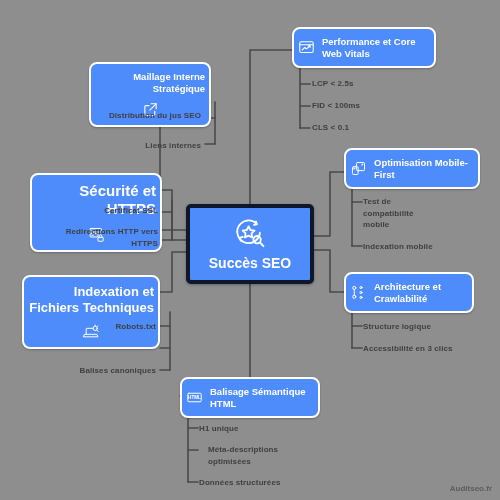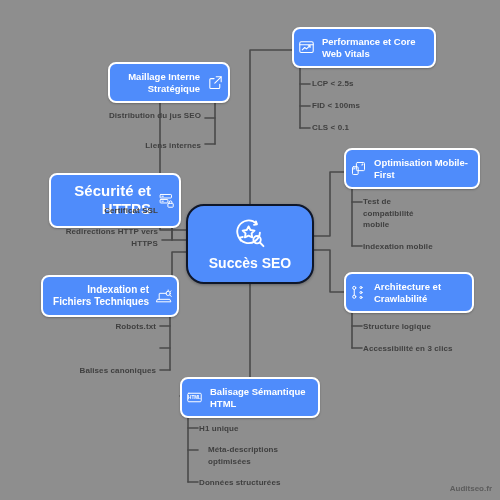--- a/index.html
+++ b/index.html
@@ -22,31 +22,31 @@
     align-items:center;
     gap:7px;
     padding:7px 4px;
     color:#ffffff;
     font-weight:bold;
     line-height:1.22;
     box-shadow:0 1px 2px rgba(0,0,0,.25);
   }
   .node .lbl{display:block;}
   .node.right{flex-direction:row;text-align:left;}
-  .node.left{flex-direction:row;text-align:right;justify-content:flex-end;margin-left:19px;}
+  .node.left{flex-direction:column;text-align:right;justify-content:flex-end;}
   .node.left .lbl{order:1}
   .node.left .ic{order:2}
   .ic{flex:0 0 auto;display:flex;align-items:center;justify-content:center;}
   .ic svg{display:block;}
 
   
   #center{
     position:absolute;
     left:186px;top:204px;width:128px;height:80px;
-    background:#4f8cfb;border:2px solid #0f172a;border-radius:18px;
+    background:#4f8cfb;border:4px solid #0f172a;border-radius:5px;
     box-sizing:border-box;
     display:flex;flex-direction:column;align-items:center;justify-content:center;
     gap:4px;color:#fff;font-weight:bold;font-size:14px;
     box-shadow:0 1px 3px rgba(0,0,0,.3);
   }
 
   .sub{
     position:absolute;
     color:#3f3f3f;
     font-size:8px;
@@ -170,21 +170,21 @@
         <line x1="5.5" y1="13" x2="7.5" y2="13"></line>
         <rect x="14" y="16" width="7.5" height="5.5" rx="1"></rect>
         <path d="M15.9 16v-1.6a1.85 1.85 0 0 1 3.7 0V16"></path>
       </svg>
     </span>
     <span class="lbl">Sécurité et HTTPS</span>
   </div>
   <div class="sub l" style="left:38px;top:205px;width:120px;">Certificat SSL</div>
   <div class="sub l" style="left:38px;top:226px;width:120px;">Redirections HTTP vers HTTPS</div>
 
-  <div class="node left" style="left:22px;top:275px;width:138px;font-size:10px;">
+  <div class="node left" style="left:22px;top:275px;width:138px;font-size:13px;">
     <span class="ic">
       <svg width="17" height="17" viewBox="0 0 24 24" fill="none" stroke="#fff" stroke-width="1.4" stroke-linecap="round" stroke-linejoin="round">
         <path d="M4.5 16V8.5a1 1 0 0 1 1-1h9"></path>
         <path d="M2.5 16h17l1.5 3.5h-20z"></path>
         <circle cx="17.2" cy="7.6" r="3"></circle>
         <line x1="19.4" y1="9.8" x2="21.5" y2="12"></line>
         <line x1="17.2" y1="2.8" x2="17.2" y2="3.8"></line>
         <line x1="21.2" y1="4.2" x2="20.4" y2="4.9"></line>
       </svg>
     </span>

